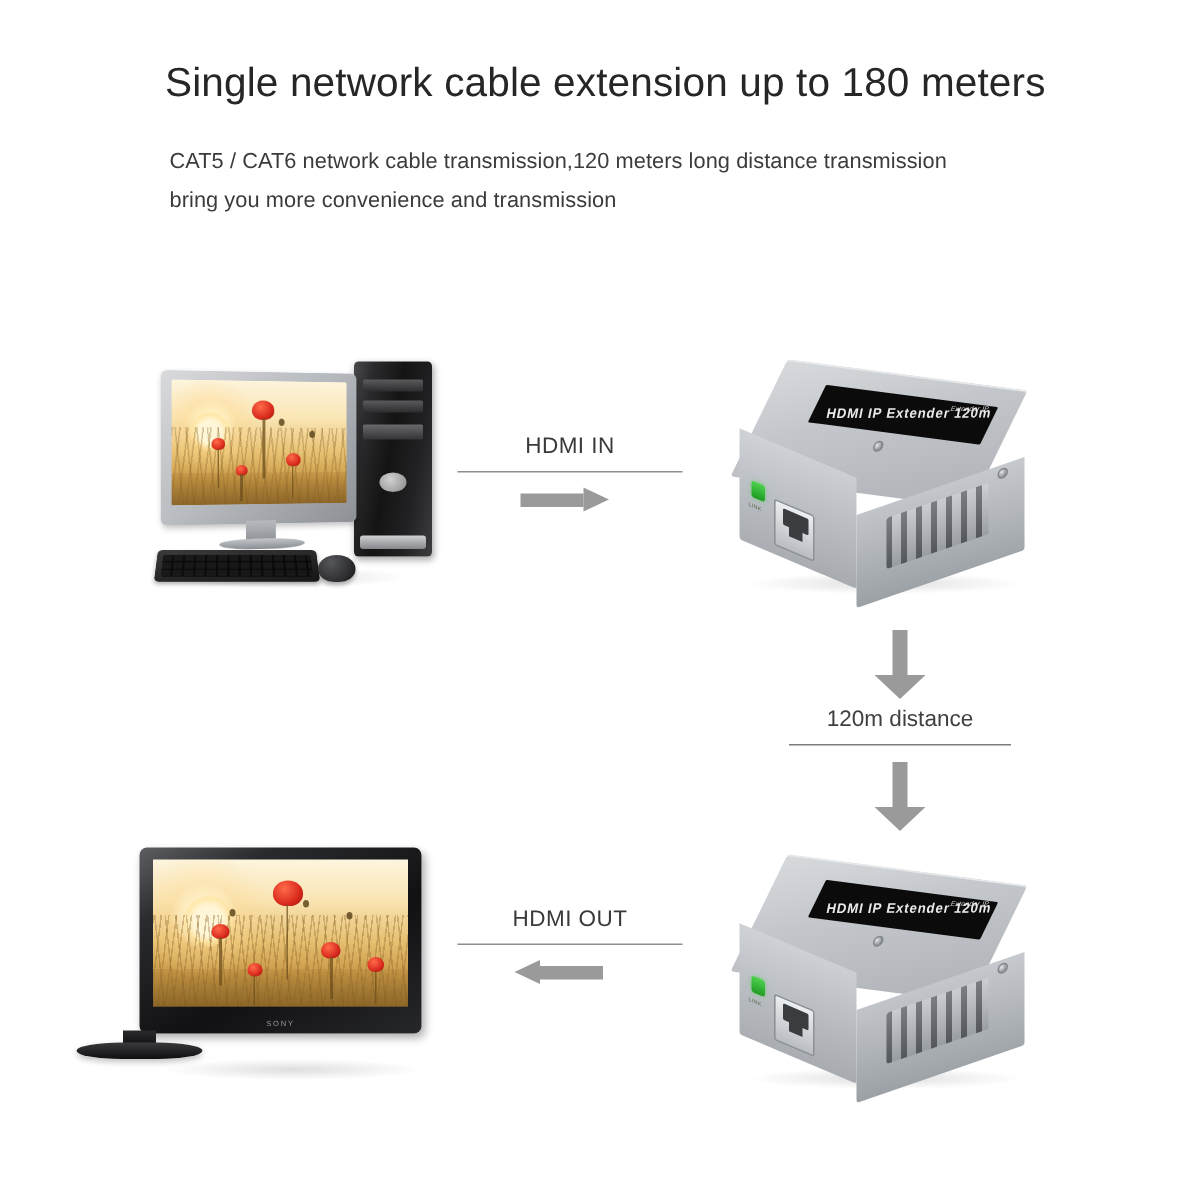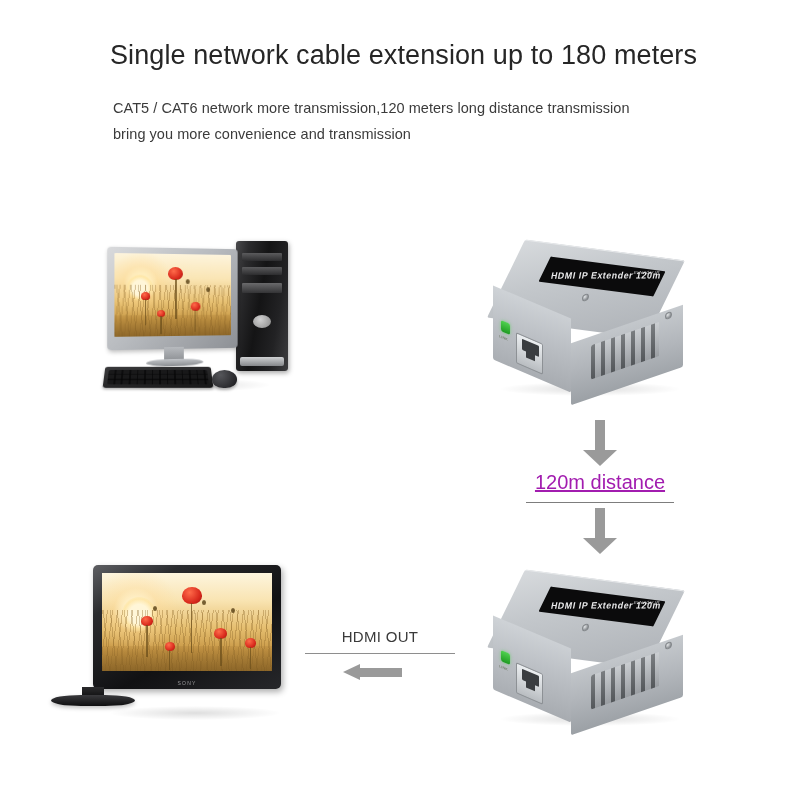--- a/index.html
+++ b/index.html
@@ -51,21 +51,21 @@
 
   
   .varrow { position:absolute; width:34px; }
   .varrow .shaft { position:absolute; left:12px; top:0; width:10px; background:#9a9a9a; }
   .varrow .head  { position:absolute; left:0; width:0; height:0;
                    border-left:17px solid transparent; border-right:17px solid transparent;
                    border-top:16px solid #9a9a9a; }
 
   
   .dist { position:absolute; text-align:center; width:180px; }
-  .dist .lbl { font-size:20px; color:#a21caf; white-space:nowrap;text-decoration:underline; }
+  .dist .lbl { font-size:15px; color:#404040; white-space:nowrap; }
   .dist .rule { width:148px; height:1px; background:#7d7d7d; margin:8px auto 0; }
 
   
   .pc { position:absolute; }
   .pc .monitor-body {
     position:absolute; left:0; top:0; width:132px; height:101px;
     background:linear-gradient(135deg,#d9dadc 0%,#b9bcc0 45%,#8d9095 100%);
     border-radius:4px;
     transform:perspective(420px) rotateY(9deg);
     box-shadow:1px 2px 4px rgba(0,0,0,.25);
@@ -280,21 +280,21 @@
   .shadow {
     position:absolute; border-radius:50%;
     background:radial-gradient(ellipse, rgba(0,0,0,.13), transparent 72%);
   }
 </style>
 </head>
 <body>
 
 <div class="header">
   <div class="title">Single network cable extension up to 180 meters</div>
-  <div class="sub l1">CAT5 / CAT6 network more transmission,120 meters long distance transmission</div>
+  <div class="sub l1">CAT5 / CAT6 network cable transmission,120 meters long distance transmission</div>
   <div class="sub l2">bring you more convenience and transmission</div>
 </div>
 
 <div class="stage">
 
   <div class="shadow" style="left:110px; top:378px; width:160px; height:14px;"></div>
 
   <div class="pc" style="left:108px; top:248px;">
     <div class="tower">
       <div class="bay b1"></div>
@@ -333,20 +333,30 @@
       <div class="monitor-stand-neck"></div>
       <div class="monitor-stand-base"></div>
     </div>
 
     <div class="keyboard">
       <div class="keys"></div>
     </div>
     <div class="mouse"></div>
   </div>
 
+  <div class="conn" style="left:305px; top:290px; width:150px;">
+    <div class="lbl">HDMI IN</div>
+    <div class="rule"></div>
+    <div class="conn-arrow-row">
+      <div class="harrow right" style="left:42px;">
+        <div class="shaft"></div>
+          <div class="head"></div>
+      </div>
+    </div>
+  </div>
 
   <div class="shadow" style="left:500px; top:382px; width:180px; height:14px;"></div>
 
   <div class="dev" style="left:485px; top:250px;">
     <div class="top"></div>
     <div class="label">
       <div class="brand">Extender IP</div>
       <div class="txt">HDMI IP Extender 120m</div>
     </div>
     <div class="front"></div>
@@ -408,21 +418,21 @@
         </div>
         <div class="bud" style="left:59%; top:28%;"></div>
         <div class="bud" style="left:76%; top:36%;"></div>
         <div class="bud" style="left:30%; top:34%;"></div>
       </div>
     </div>
     <div class="stand-neck"></div>
     <div class="stand-base"></div>
   </div>
 
-  <div class="conn" style="left:305px; top:605px; width:150px;margin-top:24px;">
+  <div class="conn" style="left:305px; top:605px; width:150px;">
     <div class="lbl">HDMI OUT</div>
     <div class="rule"></div>
     <div class="conn-arrow-row">
       <div class="harrow left" style="left:38px;">
         <div class="shaft"></div>
           <div class="head"></div>
       </div>
     </div>
   </div>
 

